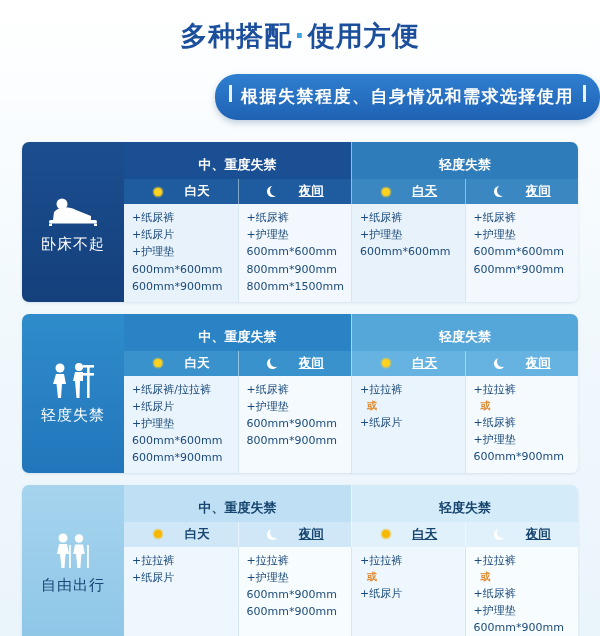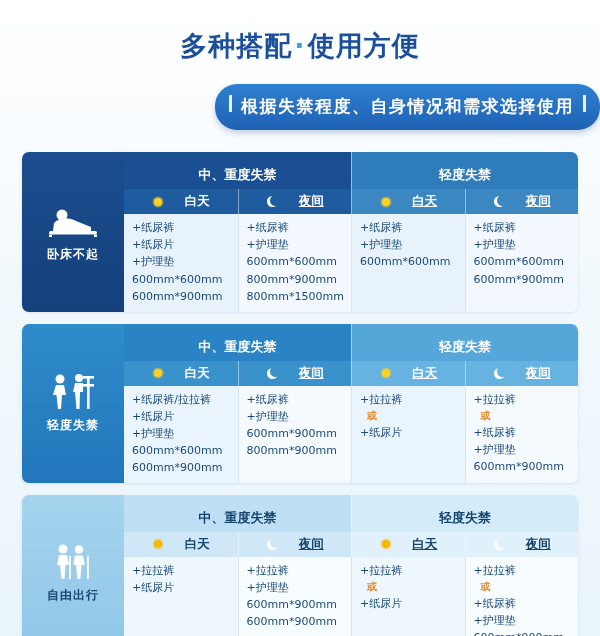--- a/index.html
+++ b/index.html
@@ -17,21 +17,21 @@
   .page {
     width: 600px;
     height: 636px;
     position: relative;
     box-sizing: border-box;
   }
 
   
   .headline {
     text-align: center;
-    padding-top: 30px;
+    padding-top: 20px;
     font-size: 27px;
     font-weight: bold;
     letter-spacing: 1px;
     line-height: 1.2;
     color: #1b4f9c;
   }
   .headline .dot {
     color: #3aa6dd;
     font-weight: bold;
     padding: 0 2px;
@@ -93,22 +93,22 @@
   .block2 .rowlabel { background: linear-gradient(180deg, #2f8ccb 0%, #2276bb 100%); }
   .block3 .rowlabel { background: linear-gradient(180deg, #a6d4ee 0%, #8ec6e7 100%); color:#1a4775; }
   .rowlabel .ico {
     height: 40px;
     display: flex;
     align-items: center;
     justify-content: center;
     margin-bottom: 6px;
   }
   .rowlabel .lbl {
-    font-size: 12px;
-    font-weight: bold;
+    font-size: 15px;
+    font-weight: normal;
     letter-spacing: 1px;
   }
 
   .grid {
     flex: 1 1 auto;
     display: flex;
     flex-direction: column;
   }
   .severity-row {
     display: flex;

